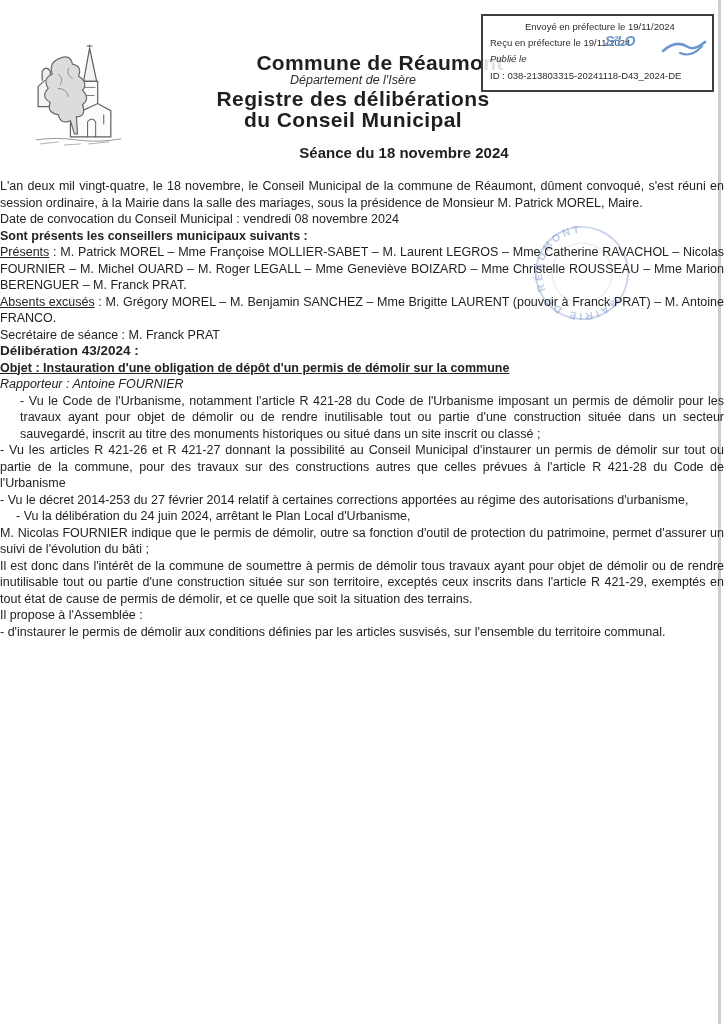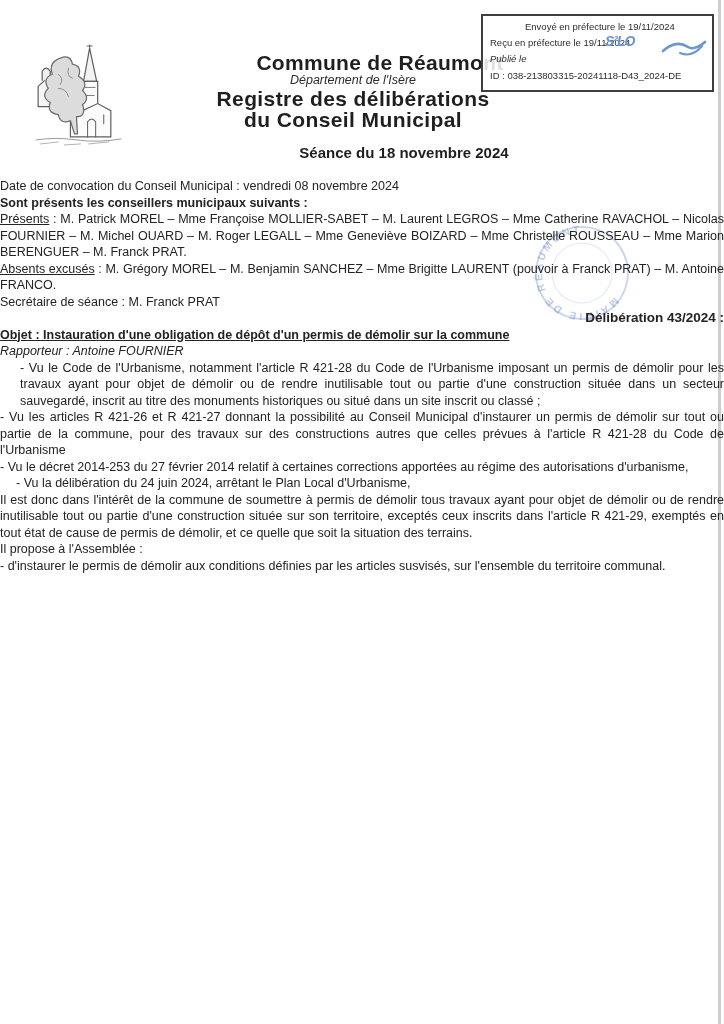--- a/index.html
+++ b/index.html
@@ -52,21 +52,21 @@
   .content p, .content div.block{margin:0;}
   .just{text-align:justify;}
   .u{text-decoration:underline;}
 
   .p-intro{margin:2px 64px 0 28px;}
   .p-date{margin:15px 64px 0 28px;}
   .p-sont{margin:14px 64px 0 57px;font-weight:bold;}
   .p-presents{margin:13px 64px 0 39px;}
   .p-absents{margin:16px 64px 0 39px;}
   .p-secretaire{margin:13px 64px 0 39px;}
-  .p-delib{margin:14px 64px 0 22px;font-weight:bold;font-size:13.5px;text-align:right;}
+  .p-delib{margin:14px 64px 0 22px;font-weight:bold;font-size:13.5px;}
   .p-objet{margin:0 50px 0 73px;font-weight:bold;text-decoration:underline;}
   .p-rapporteur{margin:20px 64px 0 47px;font-style:italic;}
   .p-vu1{margin:14px 64px 0 44px;padding-left:20px;}
   .p-vu2{margin:11px 64px 0 44px;}
   .p-vu3{margin:11px 64px 0 44px;}
   .p-vu4{margin:17px 64px 0 47px;padding-left:16px;}
   .blk-expose{margin:28px 62px 0 56px;}
   .blk-propose{margin:11px 62px 0 56px;}
 </style>
 </head>
@@ -126,20 +126,21 @@
         <svg width="46" height="22" viewBox="0 0 46 22" aria-hidden="true">
           <path d="M2 14 Q15 2 27 10 Q33 14 44 5" fill="none" stroke="#6b97cf" stroke-width="2.6" stroke-linecap="round"></path>
           <path d="M19 16 Q31 21 41 9" fill="none" stroke="#6b97cf" stroke-width="2" stroke-linecap="round"></path>
         </svg>
       </span>
     </div>
   </div>
 
   <div class="content">
 
+    <p class="p-intro just">L'an deux mil vingt-quatre, le 18 novembre, le Conseil Municipal de la commune de Réaumont, dûment convoqué, s'est réuni en session ordinaire, à la Mairie dans la salle des mariages, sous la présidence de Monsieur M. Patrick MOREL, Maire.</p>
 
     <p class="p-date">Date de convocation du Conseil Municipal : vendredi 08 novembre 2024</p>
 
     <p class="p-sont">Sont présents les conseillers municipaux suivants :</p>
 
     <p class="p-presents just"><span class="u">Présents</span><span> : M. Patrick MOREL – Mme Françoise MOLLIER-SABET – M. Laurent LEGROS – Mme Catherine RAVACHOL – Nicolas FOURNIER – M. Michel OUARD – M. Roger LEGALL – Mme Geneviève BOIZARD – Mme Christelle ROUSSEAU – Mme Marion BERENGUER – M. Franck PRAT.</span></p>
 
     <p class="p-absents just"><span class="u">Absents excusés</span><span> : M. Grégory MOREL – M. Benjamin SANCHEZ  – Mme Brigitte LAURENT (pouvoir à Franck PRAT) – M. Antoine FRANCO.</span></p>
 
     <p class="p-secretaire">Secrétaire de séance : M. Franck PRAT</p>
@@ -148,20 +149,21 @@
     <p class="p-objet">Objet : Instauration d'une obligation de dépôt d'un permis de démolir sur la commune</p>
 
     <p class="p-rapporteur">Rapporteur : Antoine FOURNIER</p>
 
     <p class="p-vu1 just">- Vu le Code de l'Urbanisme, notamment l'article R 421-28 du Code de l'Urbanisme imposant un permis de démolir pour les travaux ayant pour objet de démolir ou de rendre inutilisable tout ou partie d'une construction située dans un secteur sauvegardé, inscrit au titre des monuments historiques ou situé dans un site inscrit ou classé ;</p>
     <p class="p-vu2 just">- Vu les articles R 421-26 et R 421-27 donnant la possibilité au Conseil Municipal d'instaurer un permis de démolir sur tout ou partie de la commune, pour des travaux sur des constructions autres que celles prévues à l'article R 421-28 du Code de l'Urbanisme</p>
     <p class="p-vu3 just">- Vu le décret 2014-253 du 27 février 2014 relatif à certaines corrections apportées au régime des autorisations d'urbanisme,</p>
     <p class="p-vu4">- Vu la délibération du 24 juin 2024, arrêtant le Plan Local d'Urbanisme,</p>
 
     <div class="blk-expose block">
+      <div class="just">M. Nicolas FOURNIER indique que le permis de démolir, outre sa fonction d'outil de protection du patrimoine, permet d'assurer un suivi de l'évolution du bâti ;</div>
       <div class="just">Il est donc dans l'intérêt de la commune de soumettre à permis de démolir tous travaux ayant pour objet de démolir ou de rendre inutilisable tout ou partie d'une construction située sur son territoire, exceptés ceux inscrits dans l'article R 421-29, exemptés en tout état de cause de permis de démolir, et ce quelle que soit la situation des terrains.</div>
     </div>
 
     <div class="blk-propose block">
       <div>Il propose à l'Assemblée :</div>
       <div class="just">- d'instaurer le permis de démolir aux conditions définies par les articles susvisés, sur l'ensemble du territoire communal.</div>
     </div>
 
   </div>
 </div>

